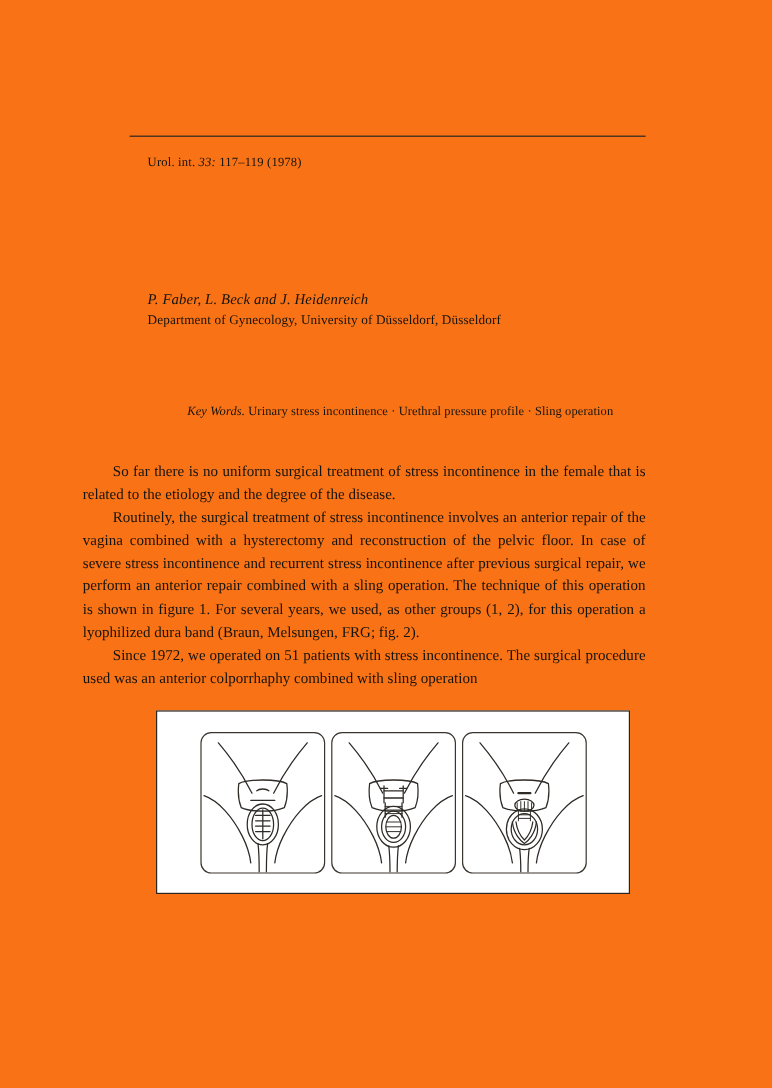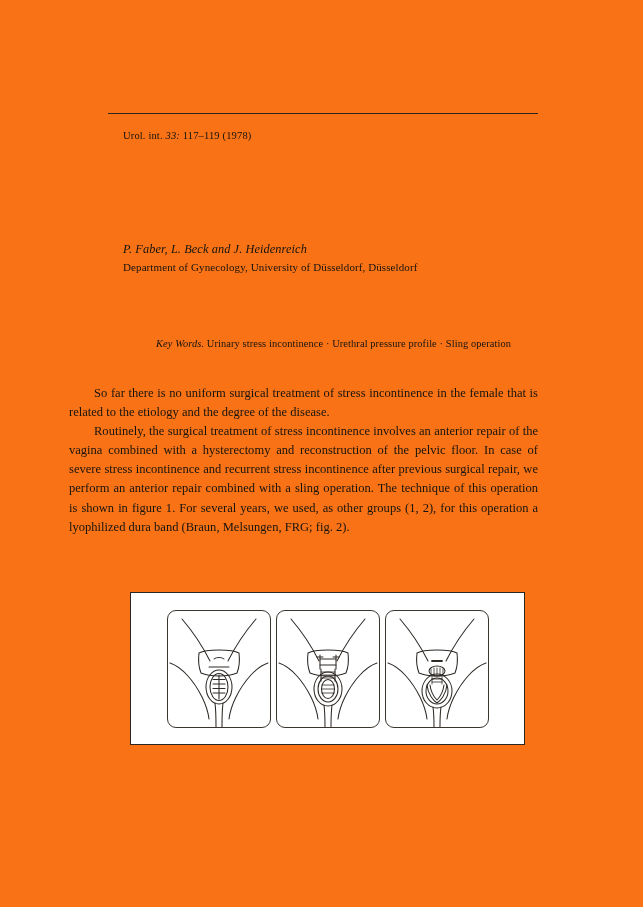--- a/index.html
+++ b/index.html
@@ -183,20 +183,21 @@
   <div class="affiliation">Department of Gynecology, University of Düsseldorf, Düsseldorf</div>
 
   <div class="keywords">
     <span class="kw-label">Key Words.</span>
     <span>Urinary stress incontinence · Urethral pressure profile · Sling operation</span>
   </div>
 
   <div class="body-text">
     <p>So far there is no uniform surgical treatment of stress incontinence in the female that is related to the etiology and the degree of the disease.</p>
     <p>Routinely, the surgical treatment of stress incontinence involves an anterior repair of the vagina combined with a hysterectomy and reconstruction of the pelvic floor. In case of severe stress incontinence and recurrent stress incontinence after previous surgical repair, we perform an anterior repair combined with a sling operation. The technique of this operation is shown in figure 1. For several years, we used, as other groups (1, 2), for this operation a lyophilized dura band (Braun, Melsungen, FRG; fig. 2).</p>
+    <p class="last-para">Since 1972, we operated on 51 patients with stress incontinence. The surgical procedure used was an anterior colporrhaphy combined with sling operation</p>
   </div>
 
   <div class="figure-box">
     <div class="panels">
 
       <div class="panel">
         <svg width="102" height="116" viewBox="0 0 102 116">
           <g fill="none" stroke="#2e2a26" stroke-width="1.05" stroke-linecap="round" stroke-linejoin="round">
 
             <path d="M14 8 C26 22 36 38 42 50"></path>

